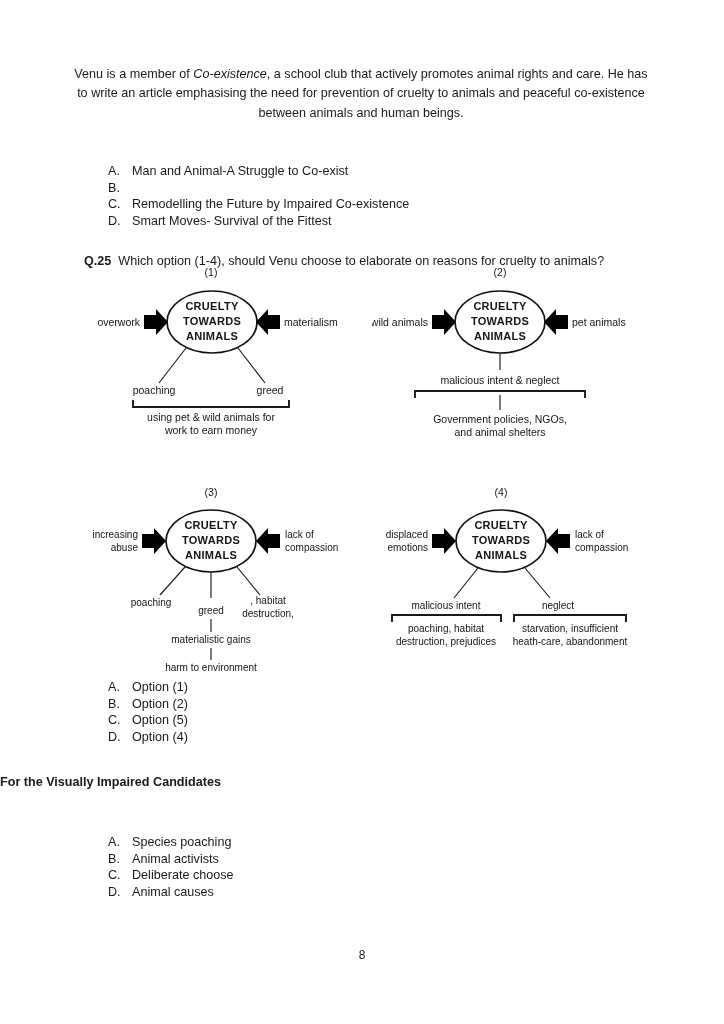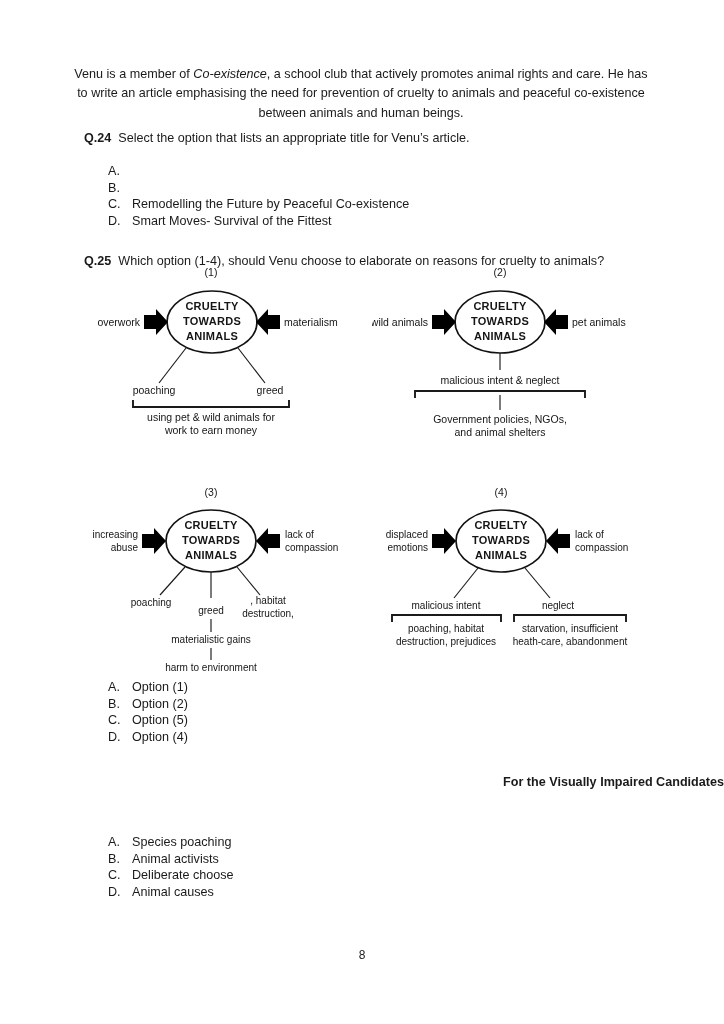--- a/index.html
+++ b/index.html
@@ -24,21 +24,21 @@
   .q25{left:84px;top:237px;margin-top:16px;}
 
   .opts{position:absolute;font-size:12.6px;line-height:16.6px;}
   .opts .row{display:flex;}
   .opts .ltr{width:24px;flex:none;}
   .opts24{left:108px;top:163px;}
   .opts-mid{left:108px;top:679px;}
   .opts-vi{left:108px;top:834px;}
 
   .vi-head{
-    position:absolute;left:0;top:775px;width:724px;text-align:right;
+    position:absolute;left:0;top:775px;width:724px;text-align:left;
     font-size:12.6px;font-weight:bold;
   }
   .vi-q{position:absolute;left:108px;top:804px;font-size:12.6px;}
 
   .pageno{
     position:absolute;left:0;top:948px;width:724px;text-align:center;
     font-size:12px;
   }
 
   
@@ -55,34 +55,31 @@
   .ell{stroke:#111;stroke-width:1.7;fill:#fff;}
   .arrw{fill:#000;}
 </style>
 </head>
 <body>
 
 <div class="page">
 
   <p class="intro"><span>Venu is a member of </span><em>Co-existence</em><span>, a school club that actively promotes animal rights and care. He has to write an article emphasising the need for prevention of cruelty to animals and peaceful co-existence between animals and human beings.</span></p>
 
-  <div class="q-line q24">
-    <span class="q-label">Q.24</span>&nbsp;
-    <span>Select the option that lists an appropriate title for Venu’s article.</span>
-  </div>
   <div class="opts opts24">
     <div class="row">
       <span class="ltr">A.</span>
+      <span>Man and Animal-A Struggle to Co-exist</span>
     </div>
     <div class="row">
       <span class="ltr">B.</span>
     </div>
     <div class="row">
       <span class="ltr">C.</span>
-      <span>Remodelling the Future by Peaceful Co-existence</span>
+      <span>Remodelling the Future by Impaired Co-existence</span>
     </div>
     <div class="row">
       <span class="ltr">D.</span>
       <span>Smart Moves- Survival of the Fittest</span>
     </div>
   </div>
 
   <div class="q-line q25">
     <span class="q-label">Q.25</span>&nbsp;
     <span>Which option (1-4), should Venu choose to elaborate on reasons for cruelty to animals?</span>

